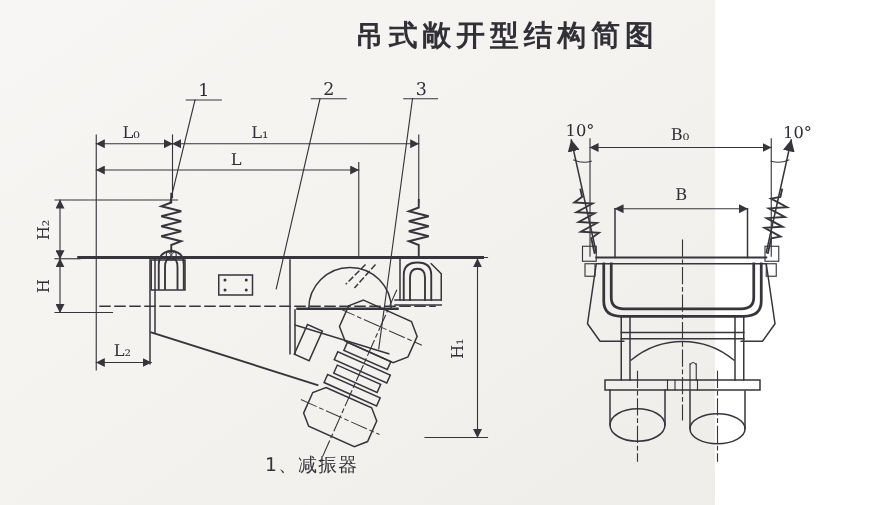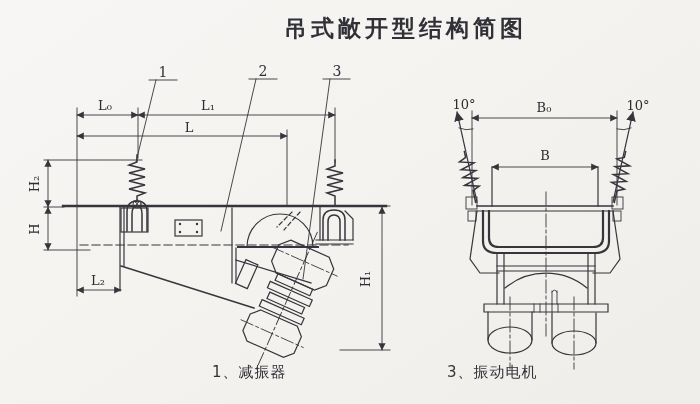--- a/index.html
+++ b/index.html
@@ -1,19 +1,19 @@
 <!DOCTYPE html>
 <html style="--ink: #36353b; --paper: #f5f4f1;"><head>
 <meta charset="utf-8">
 <style>
   :root { --ink:#36353b; --paper:#f5f4f1; }
   * { margin:0; padding:0; box-sizing:border-box; }
   body { width:700px; height:404px; overflow:hidden; font-family:"DejaVu Sans", sans-serif; }
   .page {
-    position:relative; width:700px; height:404px;
+    position:relative; width:572px; height:404px;
     background:linear-gradient(145deg, #f7f6f4 0%, #f3f2ef 55%, #eeedea 100%);
     color:var(--ink);
   }
   .title {
     position:absolute; left:284px; top:13px;
     font-size:23px; font-weight:600; letter-spacing:4px;
     color:#303036; white-space:nowrap;
   }
   .legend { position:absolute; left:0; top:363px; width:700px; height:26px;margin-left:16px; }
   .legend span {
@@ -210,15 +210,14 @@
       <g>
         <path class="ln cl" d="M546,192 V336"></path>
         <path class="ln cl" d="M510,297 V369"></path>
         <path class="ln cl" d="M574,297 V369"></path>
       </g>
     </g>
   </svg>
 
   <div class="legend">
     <span class="li1">1、减振器</span>
-    <span class="li3">3、振动电机</span>
   </div>
 </div>
 
 </body></html>

